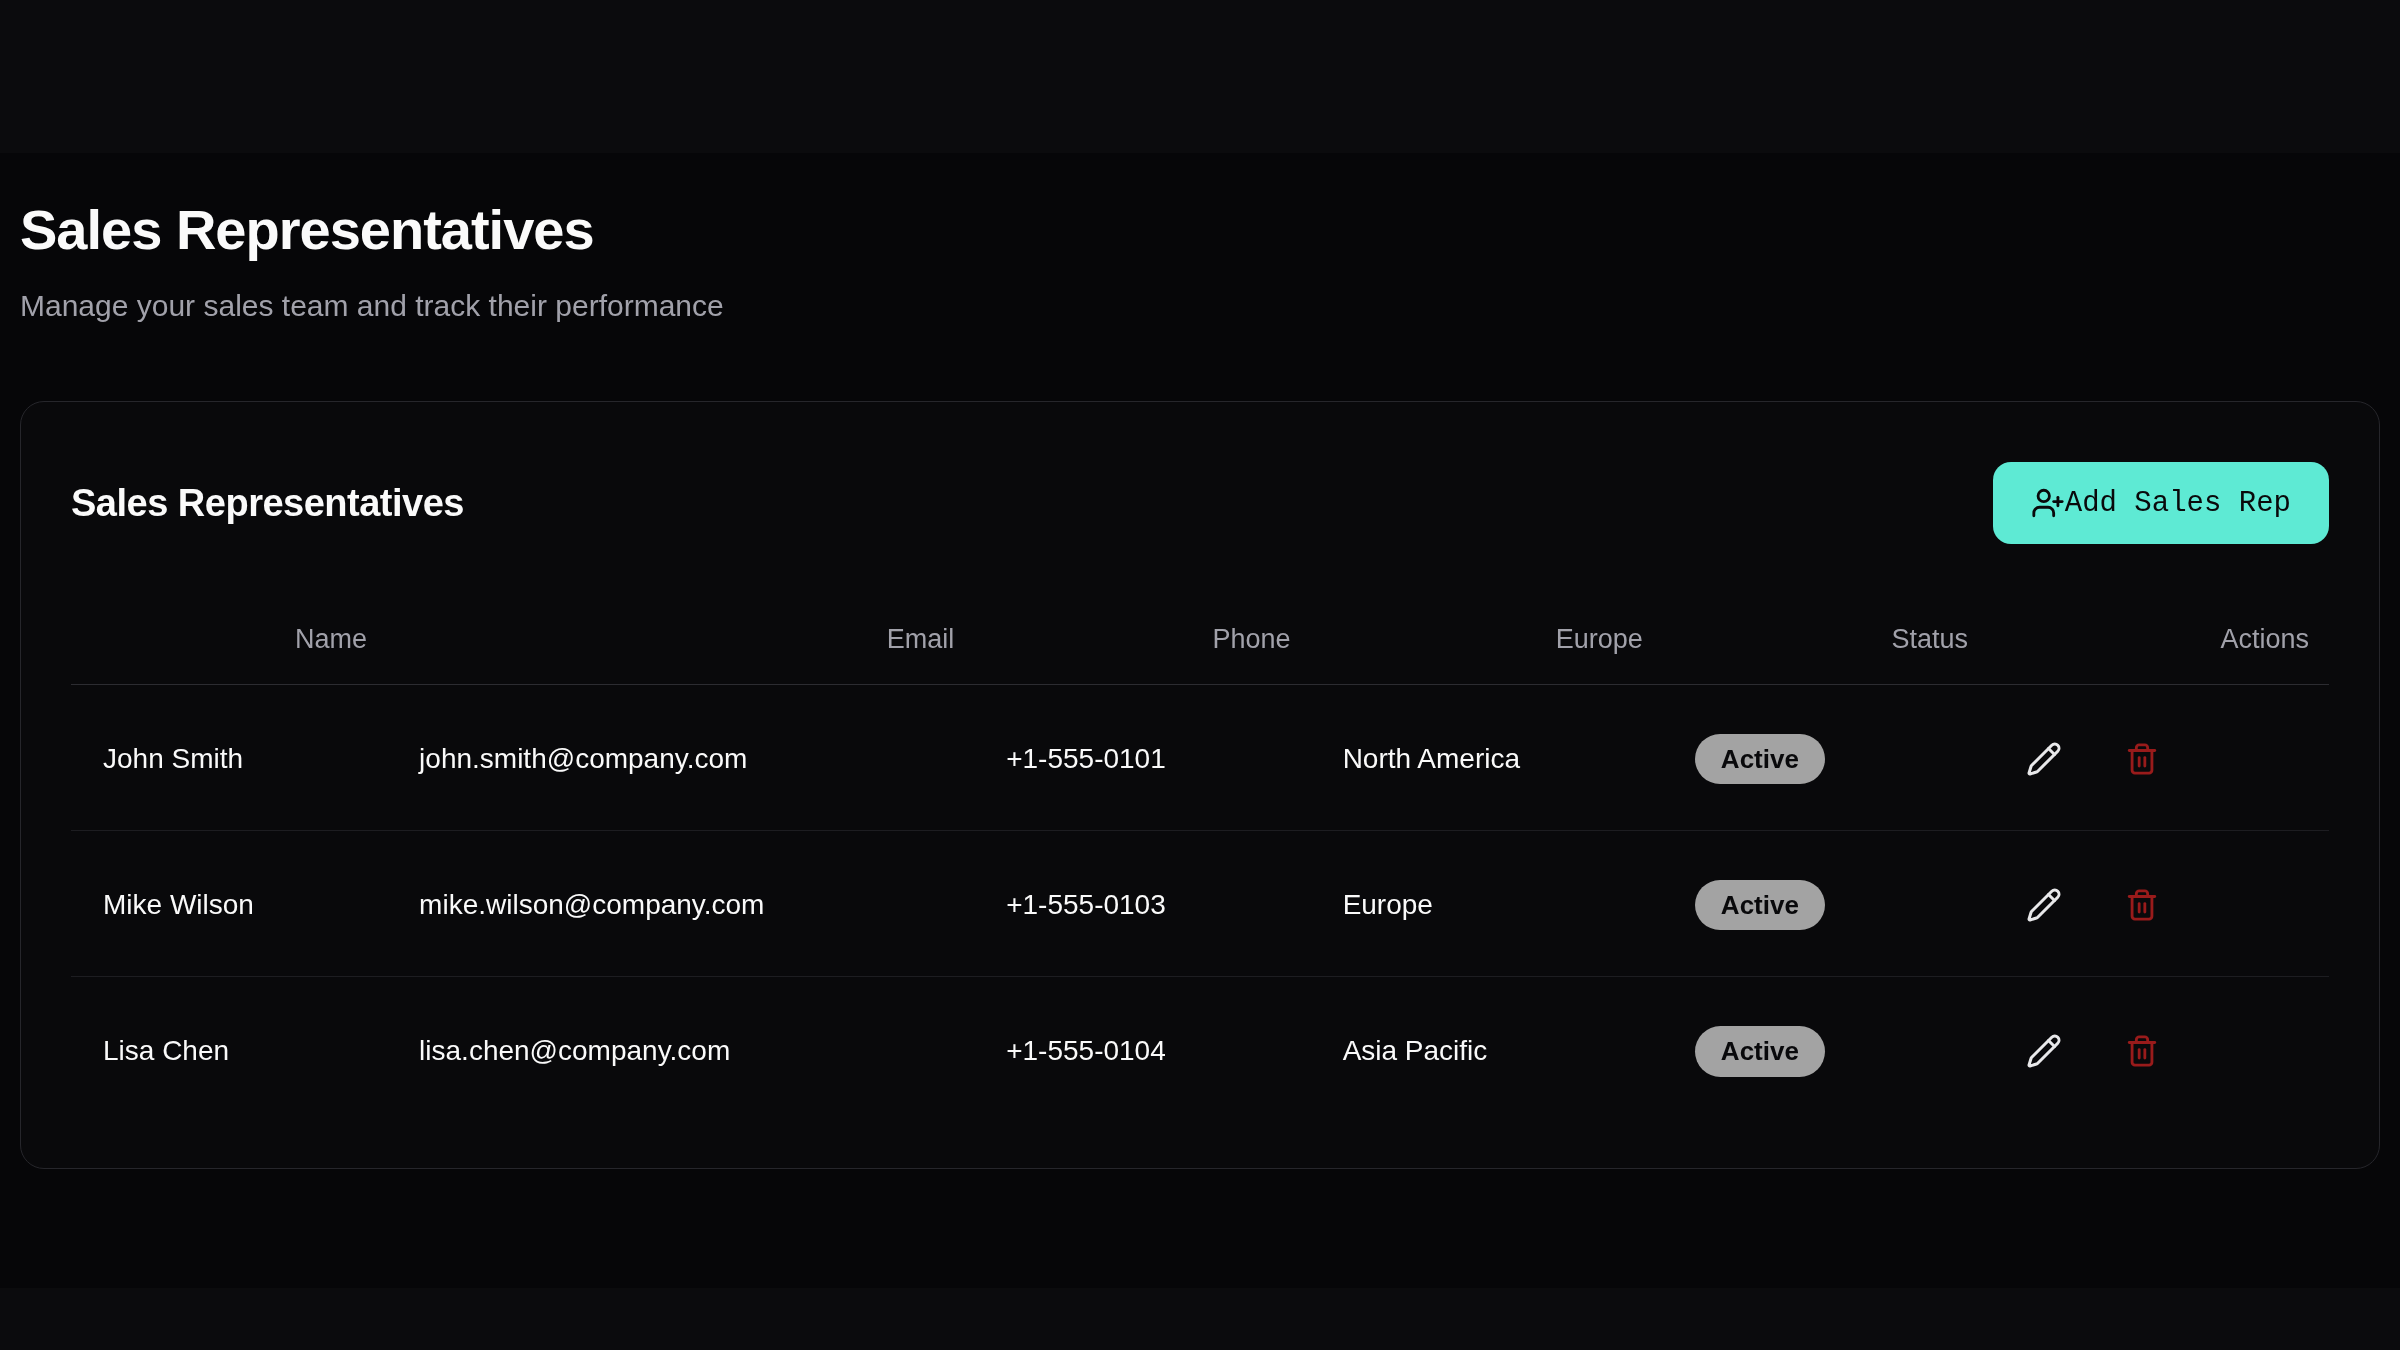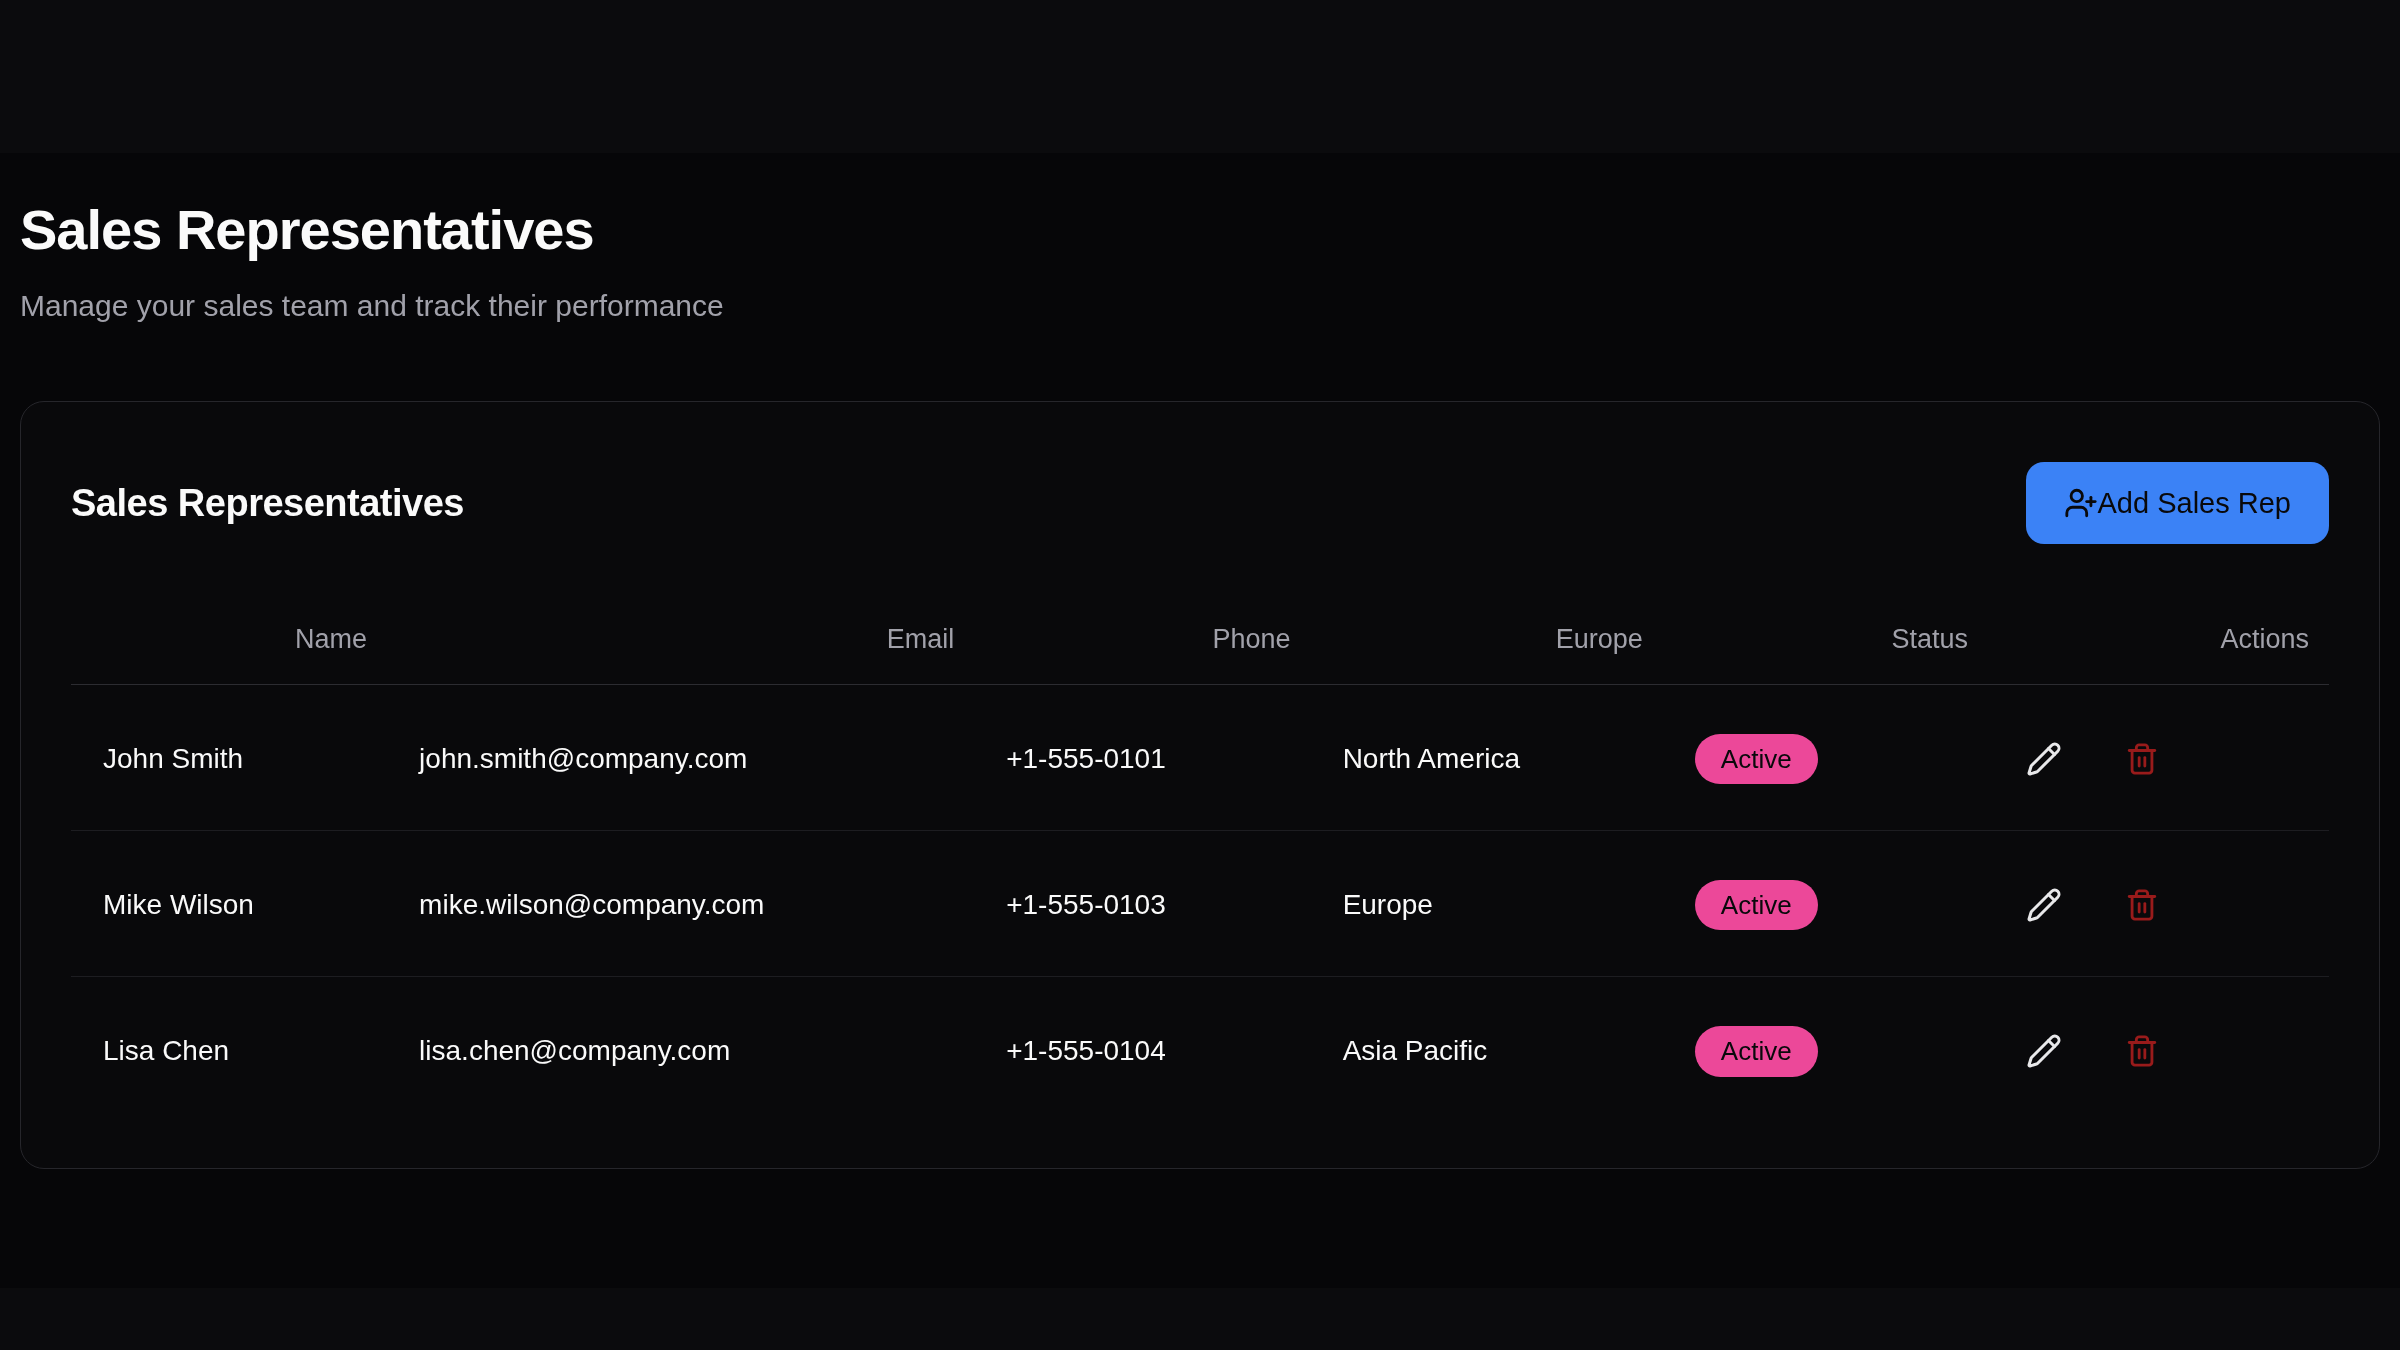--- a/index.html
+++ b/index.html
@@ -46,25 +46,25 @@
     color: #fafafa;
     font-size: 38px;
     font-weight: 700;
     letter-spacing: -0.5px;
   }
   .add-btn {
     display: inline-flex;
     align-items: center;
     height: 82px;
     padding: 0 38px;
-    background: #3b82f6;
+    background: #5eead4;
     color: #09090b;
     border: none;
     border-radius: 18px;
-    font-family: Liberation Sans, sans-serif;
+    font-family: Liberation Mono, monospace;
     font-size: 29px;
     font-weight: 500;
     cursor: pointer;
   }
   .add-btn .icon { display: inline-flex; }
   table.reps-table {
     width: 100%;
     margin-top: 52px;
     border-collapse: collapse;
     table-layout: fixed;
@@ -85,24 +85,24 @@
     vertical-align: middle;
     color: #fafafa;
     font-size: 28px;
     font-weight: 400;
     border-bottom: 1px solid #1d1d21;
   }
   tbody tr:last-child td { border-bottom: none; }
   td.cell-name { font-weight: 500; }
   .badge {
     display: inline-block;
-    background: #ec4899;
+    background: #a3a3a3;
     color: #09090b;
     font-size: 26px;
-    font-weight: 400;
+    font-weight: 700;
     padding: 11px 26px;
     border-radius: 999px;
     line-height: 1.1;
   }
   .actions-cell { }
   .actions-wrap { display: flex; align-items: center; gap: 50px; }
   .icon-btn {
     background: transparent;
     border: none;
     padding: 0;

